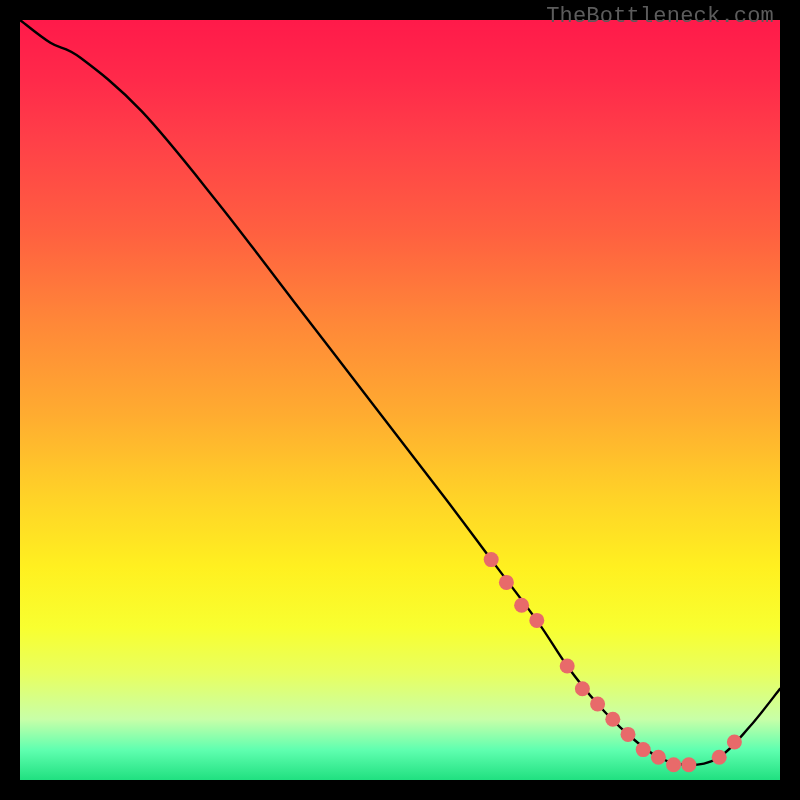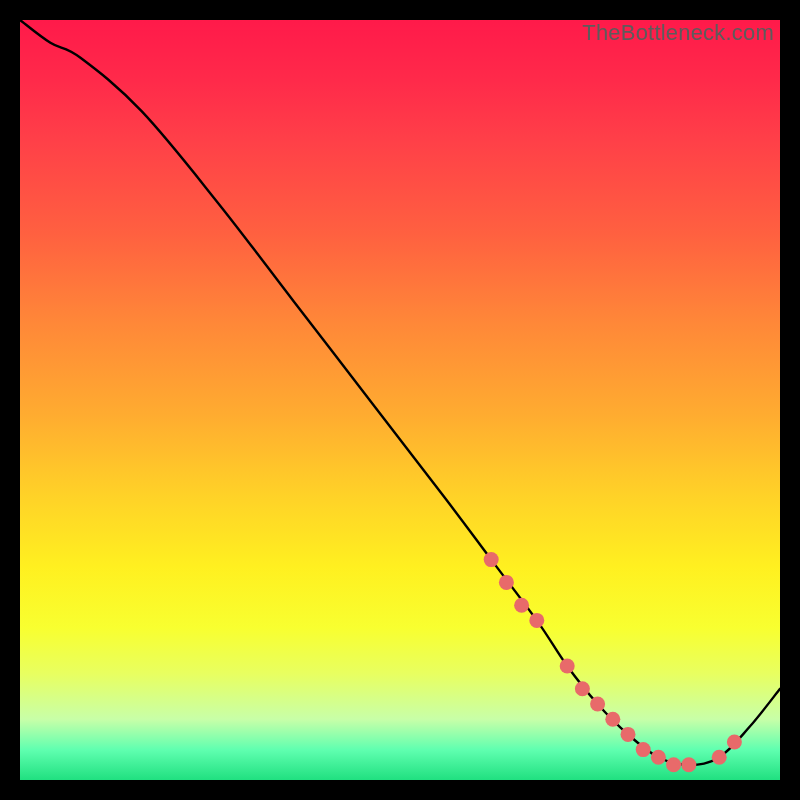--- a/index.html
+++ b/index.html
@@ -20,23 +20,23 @@
       #ffd028 62%,
       #fff020 72%,
       #f8ff30 80%,
       #e8ff60 86%,
       #c8ffa8 92%,
       #60ffb0 96%,
       #20e080 100%);
   }
   .watermark {
     position: absolute;
-    top: 20px;
+    top: 4px;
     right: 26px;
-    font-family: Liberation Sans, sans-serif;
+    font-family: Liberation Mono, monospace;
     font-size: 22px;
     color: #5c5c5c;
     letter-spacing: 0.2px;
   }
   svg.curve {
     position: absolute;
     left: 0; top: 0;
     width: 760px; height: 760px;
     overflow: visible;
   }

